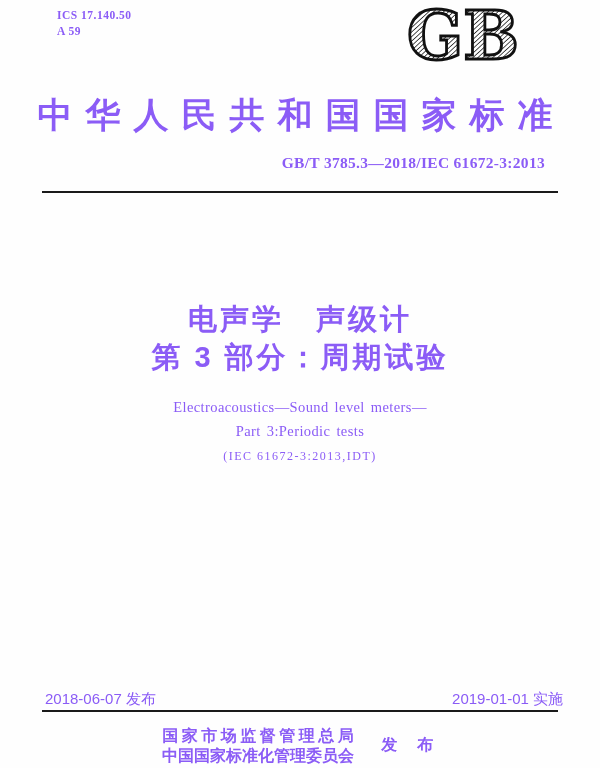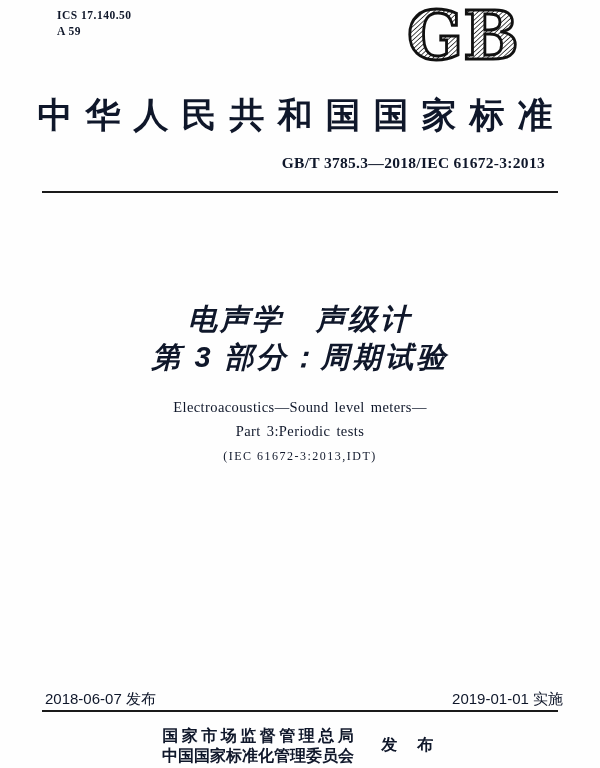--- a/index.html
+++ b/index.html
@@ -3,21 +3,21 @@
 <meta charset="utf-8">
 <style>
   * { margin: 0; padding: 0; box-sizing: border-box; }
   html, body { background: #888; }
   .page {
     position: relative;
     width: 600px;
     height: 768px;
     margin: 0 auto;
     background: #fefefe;
-    color: #0f172a;
+    color: #8b5cf6;
     font-family: "Liberation Serif", "DejaVu Serif", serif;
     overflow: hidden;
   }
   .ics-block {
     position: absolute;
     left: 57px;
     top: 8px;
     font-size: 11.5px;
     font-weight: bold;
     line-height: 1.35;
@@ -62,21 +62,20 @@
   .cn-title {
     position: absolute;
     left: 0;
     width: 100%;
     text-align: center;
     font-family: "Liberation Sans", "DejaVu Sans", sans-serif;
     font-weight: bold;
     font-size: 29px;
     letter-spacing: 3px;
     white-space: nowrap;
-    font-style: italic;
   }
   .cn-title-1 { top: 300px; }
   .cn-title-2 { top: 338px; }
   .en-title {
     position: absolute;
     left: 0;
     width: 100%;
     text-align: center;
     font-weight: normal;
     font-size: 14.5px;

